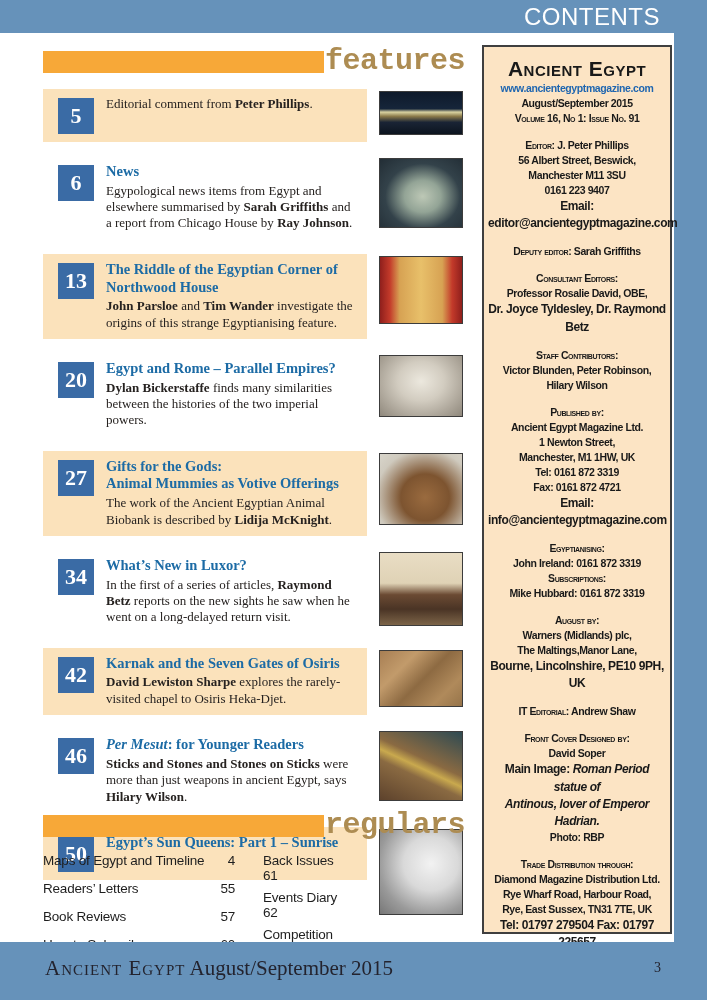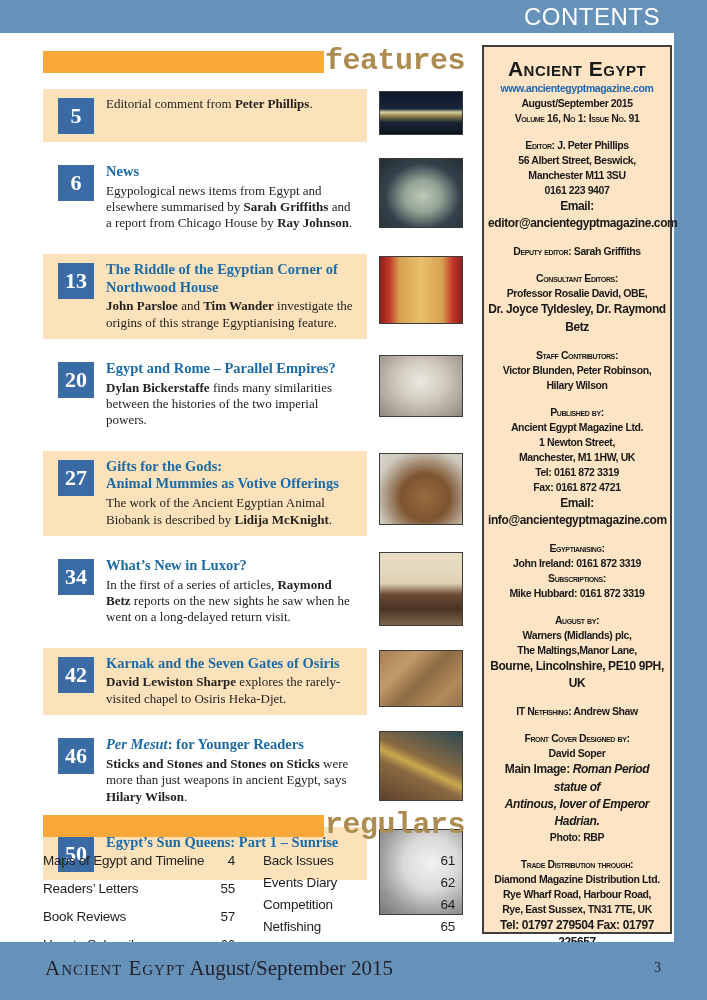--- a/index.html
+++ b/index.html
@@ -49,21 +49,21 @@
   .i{font-style:italic;}
   .line{display:block;}
   .thumb{flex:0 0 84px;width:84px;margin-left:12px;margin-top:2px;border:1px solid #3c3c3c;}
 
   .regulars-col{position:absolute;left:43px;top:812px;width:432px;}
   .regulars-list{display:flex;margin-top:13px;}
   .reg-col{width:192px;}
   .reg-col.left{margin-right:28px;}
   .reg-row{display:flex;justify-content:space-between;font-size:13.5px;color:#1e1e1e;letter-spacing:-.2px;}
   .reg-col.left .reg-row{margin-bottom:13px;}
-  .reg-col.right .reg-row{margin-bottom:7px;}
+  .reg-col.right .reg-row{margin-bottom:7px;flex-direction:column;}
 
   .sidebar{position:absolute;left:482px;top:45px;width:190px;height:889px;
     background:var(--sidebar-peach);border:2px solid #3f3f3f;padding:10px 4px 8px 4px;
     text-align:center;font-weight:bold;font-size:10.5px;line-height:1.43;
     letter-spacing:-.4px;color:#191919;}
   .sb-block{margin-bottom:12px;}
   .sb-line{display:block;}
   .sb-line.small{font-size:12px;}
   .sc{font-variant:small-caps;}
   .link{color:var(--url-blue);}
@@ -281,21 +281,21 @@
       <div class="sb-line"><span class="sc">Subscriptions:</span></div>
       <div class="sb-line"><span>Mike Hubbard: 0161 872 3319</span></div>
     </div>
     <div class="sb-block">
       <div class="sb-line"><span class="sc">August by:</span></div>
       <div class="sb-line"><span>Warners (Midlands) plc,</span></div>
       <div class="sb-line"><span>The Maltings,Manor Lane,</span></div>
       <div class="sb-line small"><span>Bourne, Lincolnshire, PE10 9PH, UK</span></div>
     </div>
     <div class="sb-block">
-      <div class="sb-line"><span class="sc">IT Netfishing:</span><span> Andrew Shaw</span></div>
+      <div class="sb-line"><span class="sc">IT Editorial:</span><span> Andrew Shaw</span></div>
     </div>
     <div class="sb-block">
       <div class="sb-line"><span class="sc">Front Cover Designed by:</span></div>
       <div class="sb-line"><span>David Soper</span></div>
       <div class="sb-line small"><span>Main Image: </span><span class="i">Roman Period statue of</span></div>
       <div class="sb-line small"><span class="i">Antinous, lover of Emperor Hadrian.</span></div>
       <div class="sb-line"><span>Photo: RBP</span></div>
     </div>
     <div class="sb-block">
       <div class="sb-line"><span class="sc">Trade Distribution through:</span></div>

